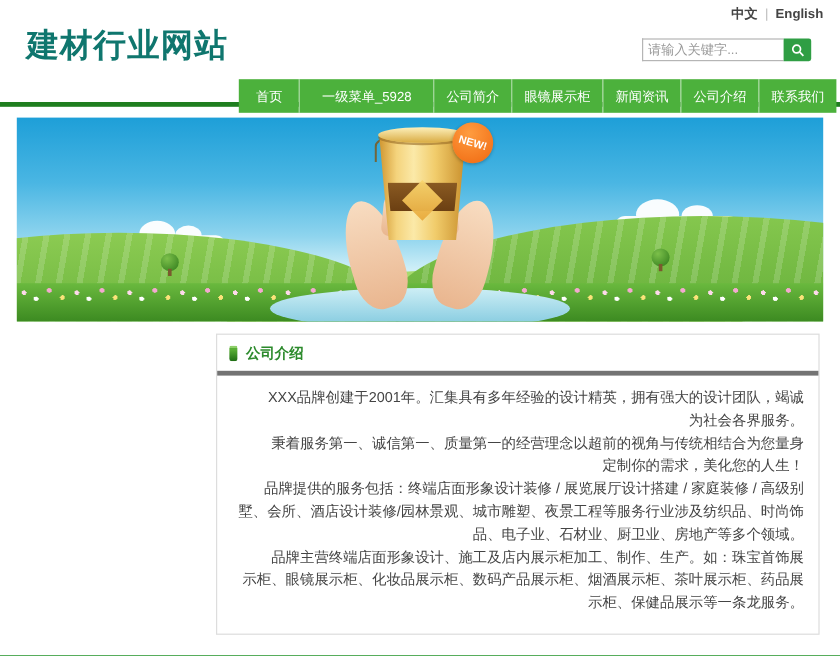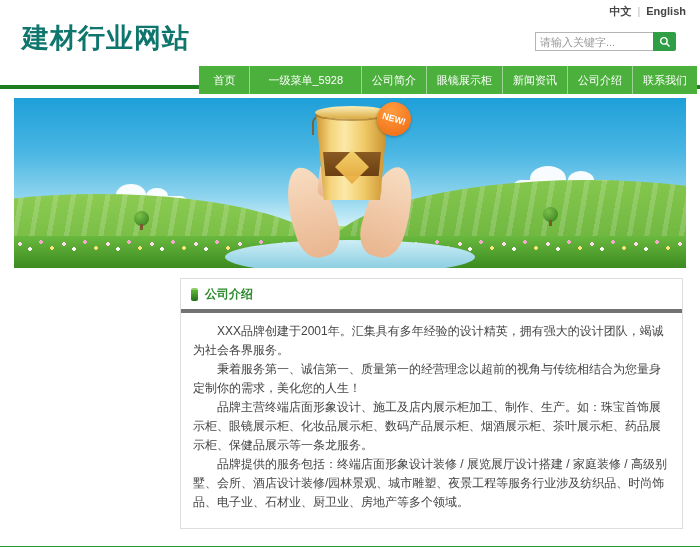--- a/index.html
+++ b/index.html
@@ -94,21 +94,21 @@
     transform:rotate(16deg); display:flex; align-items:center; justify-content:center;
     color:#fff; font-weight:bold; font-size:9px; box-shadow:0 1px 3px rgba(0,0,0,.3); }
 
   
   .intro { margin:10px 17px 0 180px; width:503px; border:1px solid #ddd; background:#fff; }
   .intro-head { display:flex; align-items:center; padding:7px 10px 6px; border-bottom:4px solid #737373; }
   .marker { width:7px; height:13px; border-radius:2px; margin-right:7px;
     background:linear-gradient(180deg,#58ad35 15%,#1e6d14); border-top:2px solid #8ecf6a; }
   .intro-title { font-size:12px; font-weight:bold; color:#2c8a2c; }
   .intro-body { padding:9px 12px 16px; }
-  .intro-body p { font-size:12px; color:#444; line-height:19px; text-indent:2em; }
+  .intro-body p { font-size:12px; color:#444; line-height:19px; text-indent:2em;text-align:right; }
 
   
   .footer-rule { margin-top:17px; height:4px; background:#2f9a35; }
 </style>
 </head>
 <body>
 
 <div class="topbar">
   <a>中文</a><span class="sep">|</span><a>English</a>
 </div>
@@ -166,18 +166,18 @@
 </div>
 
 <div class="intro">
   <div class="intro-head">
     <span class="marker"></span>
     <span class="intro-title">公司介绍</span>
   </div>
   <div class="intro-body">
     <p>XXX品牌创建于2001年。汇集具有多年经验的设计精英，拥有强大的设计团队，竭诚为社会各界服务。</p>
     <p>秉着服务第一、诚信第一、质量第一的经营理念以超前的视角与传统相结合为您量身定制你的需求，美化您的人生！</p>
+    <p>品牌提供的服务包括：终端店面形象设计装修 / 展览展厅设计搭建 / 家庭装修 / 高级别墅、会所、酒店设计装修/园林景观、城市雕塑、夜景工程等服务行业涉及纺织品、时尚饰品、电子业、石材业、厨卫业、房地产等多个领域。</p>
     <p>品牌主营终端店面形象设计、施工及店内展示柜加工、制作、生产。如：珠宝首饰展示柜、眼镜展示柜、化妆品展示柜、数码产品展示柜、烟酒展示柜、茶叶展示柜、药品展示柜、保健品展示等一条龙服务。</p>
-    <p>品牌提供的服务包括：终端店面形象设计装修 / 展览展厅设计搭建 / 家庭装修 / 高级别墅、会所、酒店设计装修/园林景观、城市雕塑、夜景工程等服务行业涉及纺织品、时尚饰品、电子业、石材业、厨卫业、房地产等多个领域。</p>
   </div>
 </div>
 
 <div class="footer-rule"></div>
 
 </body></html>

